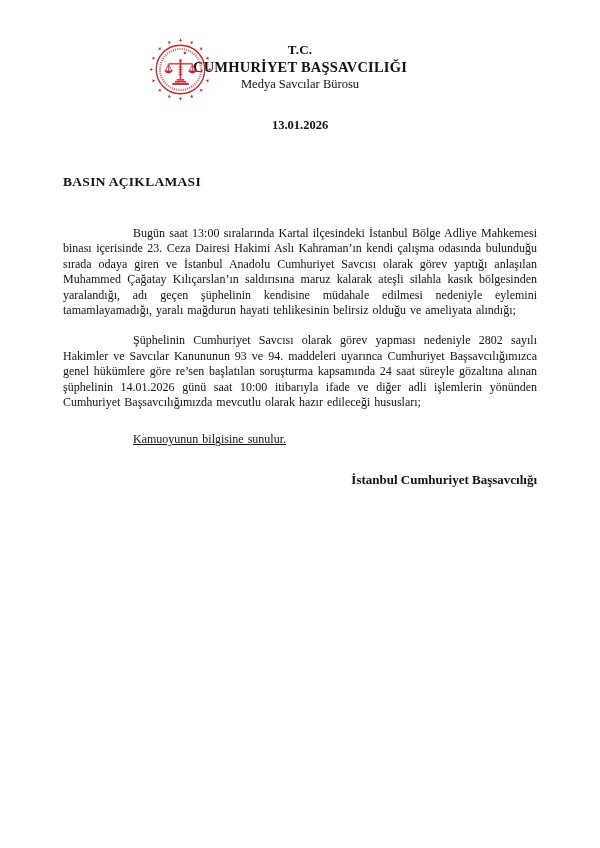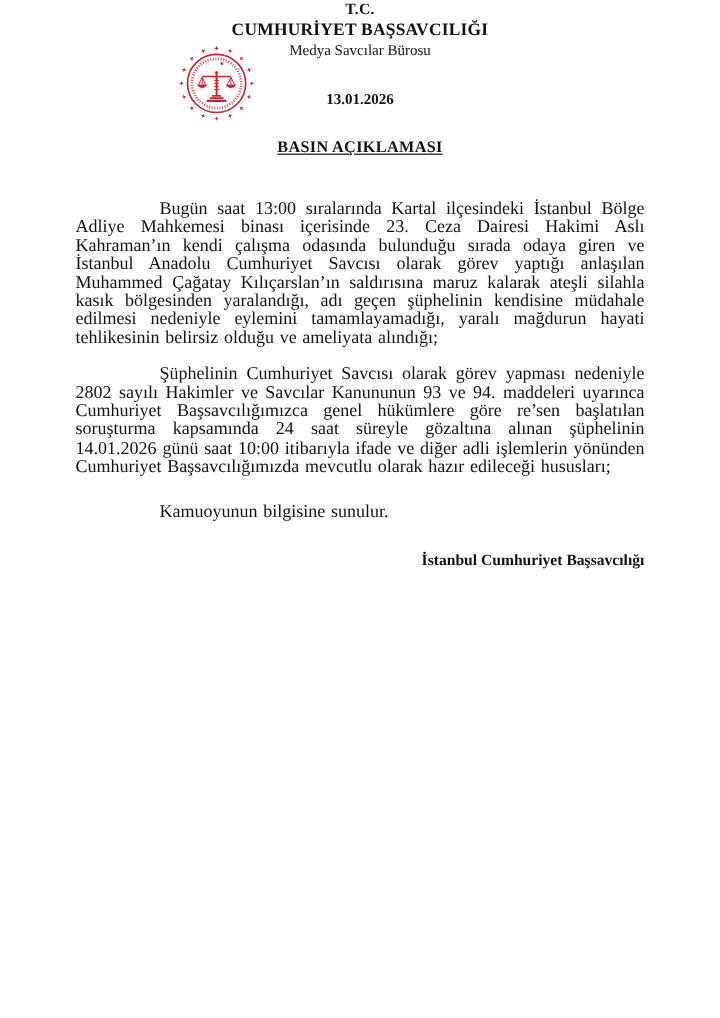--- a/index.html
+++ b/index.html
@@ -15,20 +15,21 @@
     background: #ffffff;
     box-sizing: border-box;
     padding: 0 63px;
     font-family: "Liberation Serif", "DejaVu Serif", serif;
     color: #111111;
     overflow: hidden;
   }
   
   .letterhead {
     position: relative;
+    padding-top: 42px;
     text-align: center;
   }
   .emblem {
     position: absolute;
     left: 86px;
     top: 38px;
     width: 63px;
     height: 63px;
     color: var(--emblem-color, #c1272d);
   }
@@ -51,42 +52,41 @@
   }
   
   .doc-date {
     margin-top: 26px;
     text-align: center;
     font-weight: bold;
     font-size: 12.5px;
     line-height: 15px;
   }
   .doc-title {
-    margin: 24px 0 0 0;
-    text-align: center;
+    margin: 41px 0 0 0;
     font-size: 13.5px;
     font-weight: bold;
     letter-spacing: 0.3px;
     line-height: 16px;
-    text-decoration: underline;
   }
   
   .body-par {
     margin: 0 0 15px 0;
-    font-size: 15px;
+    font-size: 12px;
     line-height: 15.4px;
     text-align: justify;
     text-indent: 70px;
     word-spacing: 1px;
   }
   .par-first { margin-top: 36px; }
   .closing {
     margin-top: 22px;
     margin-bottom: 12px;
     text-align: left;
+    text-decoration: underline;
   }
   .signature {
     margin-top: 24px;
     text-align: right;
     font-weight: bold;
     font-size: 13px;
     line-height: 15px;
   }
 </style>
 </head>

